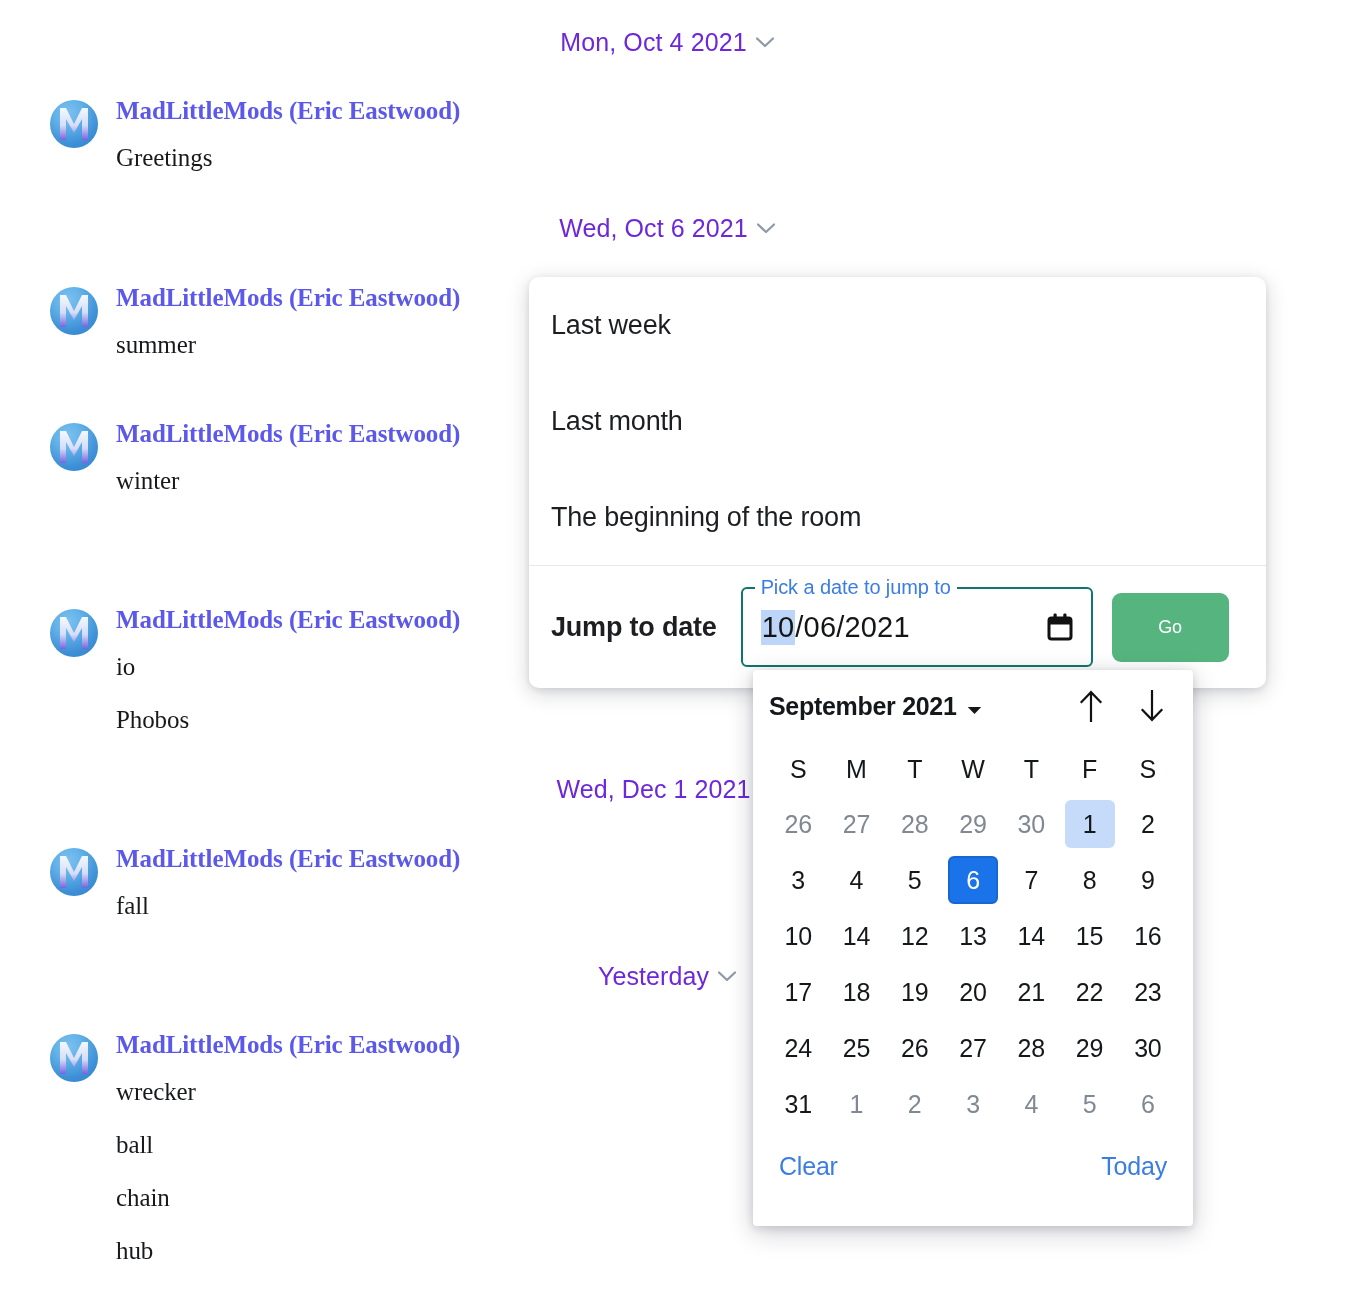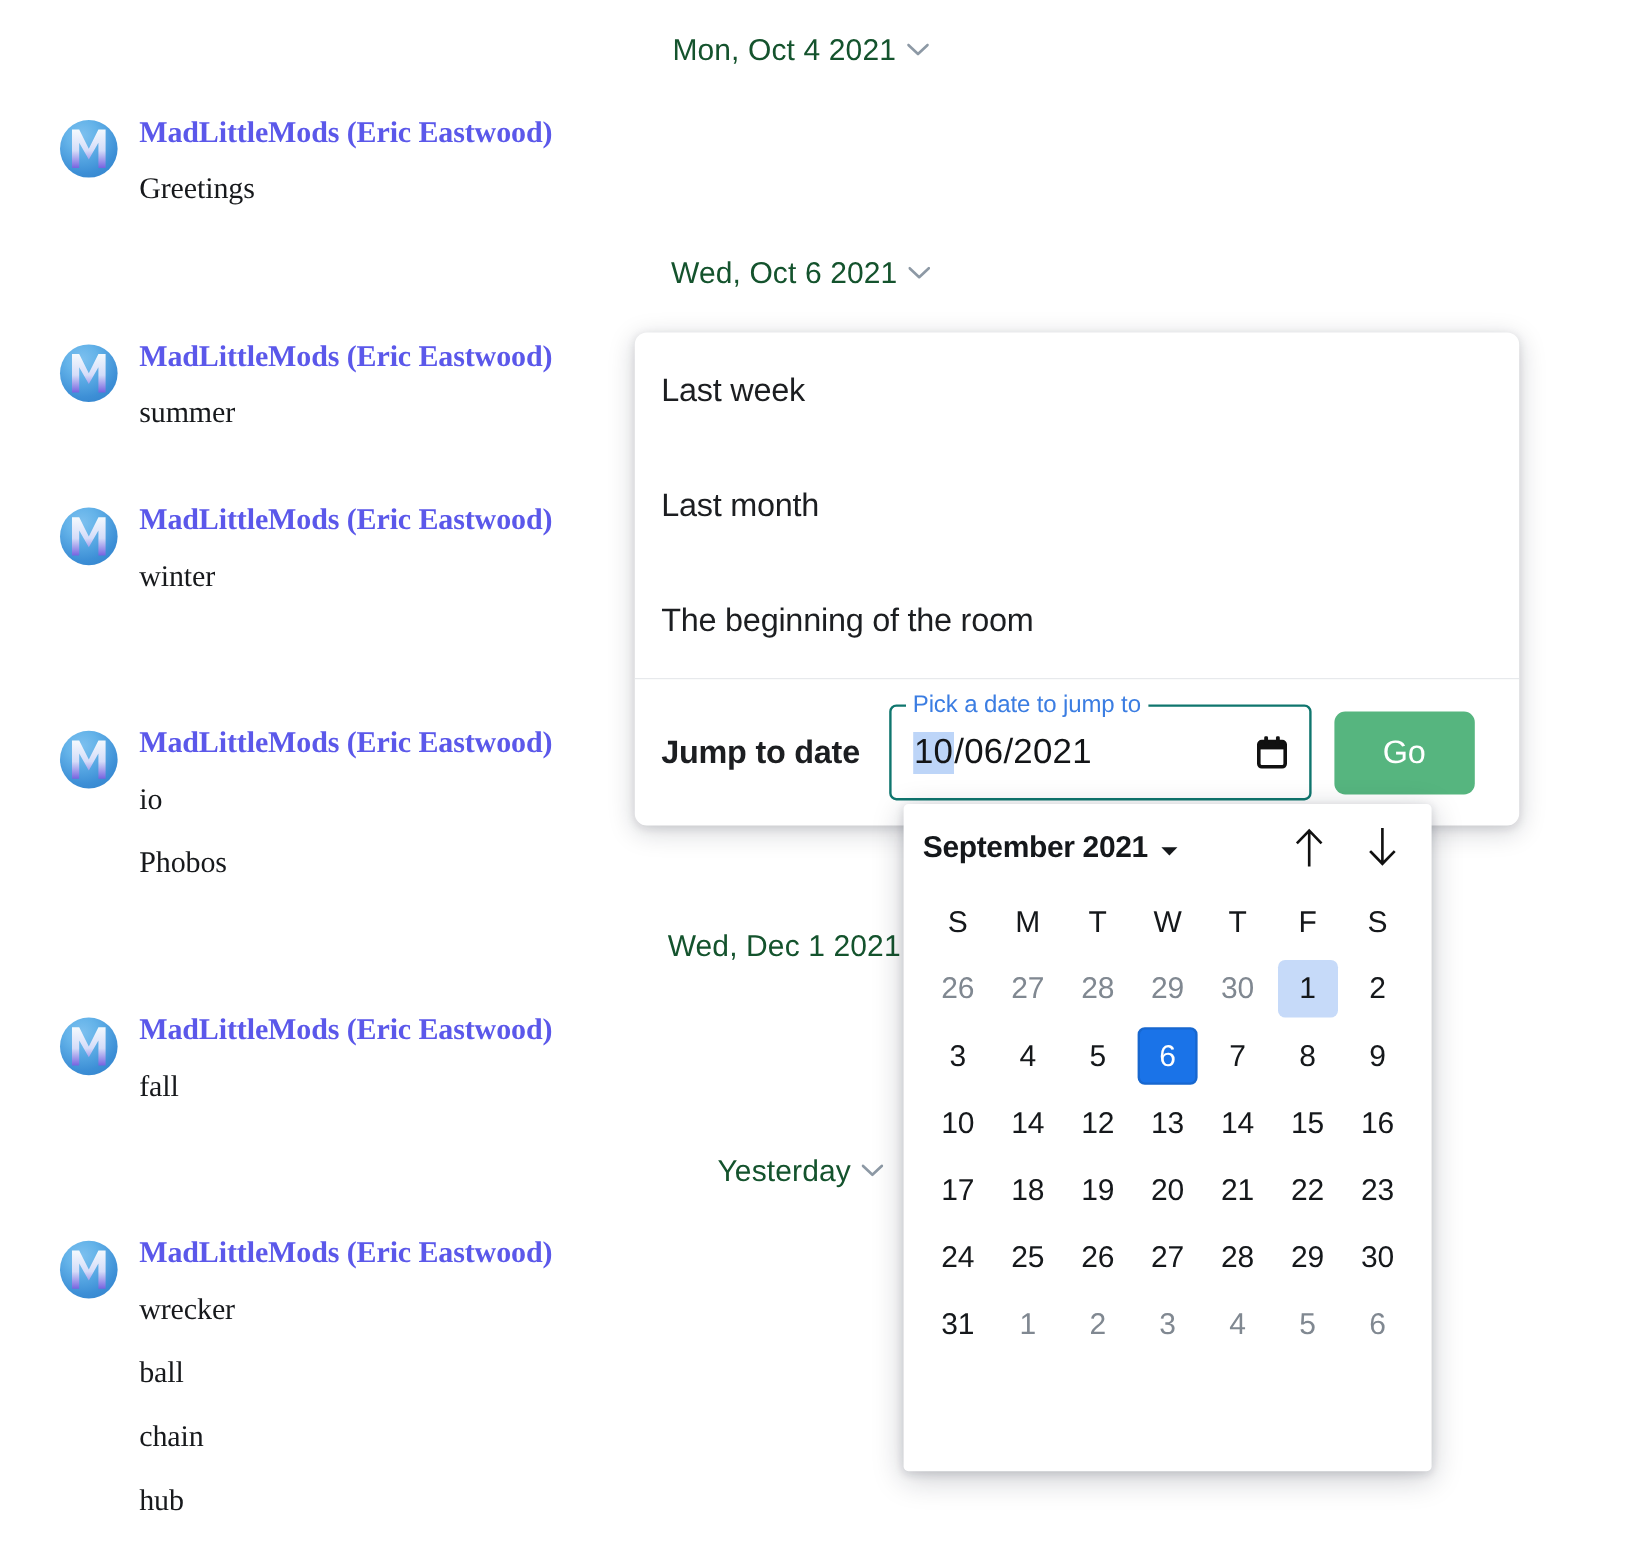--- a/index.html
+++ b/index.html
@@ -13,21 +13,21 @@
   }
 
   #root { position: relative; width: 1366px; height: 1292px; background:#fff; }
 
   
   .timeline { position: absolute; inset: 0; padding: 0; }
 
   .date-sep {
     width: 1334px;
     text-align: center;
-    color: #14532d;
+    color: #6d28d9;
     font-size: 25px;
     letter-spacing: .1px;
     user-select: none;
   }
   .date-sep .chev { display:inline-block; margin-left: 9px; position: relative; top:-2px; }
   .date-sep svg { vertical-align: middle; }
 
   .event {
     display: flex;
     align-items: flex-start;
@@ -140,21 +140,21 @@
     background: transparent; border: none; padding:0;
   }
 
   .go-btn {
     margin-left: 19px;
     width: 117px; height: 69px;
     background: #56b57f;
     color: #ffffff;
     border: none;
     border-radius: 9px;
-    font-size: 27px;
+    font-size: 18px;
     letter-spacing: -.2px;
     cursor: pointer;
     font-family: "Liberation Sans", "DejaVu Sans", sans-serif;
   }
 
   
   .calendar {
     position: absolute;
     left: 753px; top: 670px;
     width: 440px; height: 556px;
@@ -532,16 +532,20 @@
           <span class="cell">4</span>
         </div>
         <div class="day muted">
           <span class="cell">5</span>
         </div>
         <div class="day muted">
           <span class="cell">6</span>
         </div>
       </div>
 
+    <div class="cal-foot">
+      <button class="cal-link">Clear</button>
+      <button class="cal-link">Today</button>
+    </div>
 
   </div>
 
 </div>
 
 </body></html>

